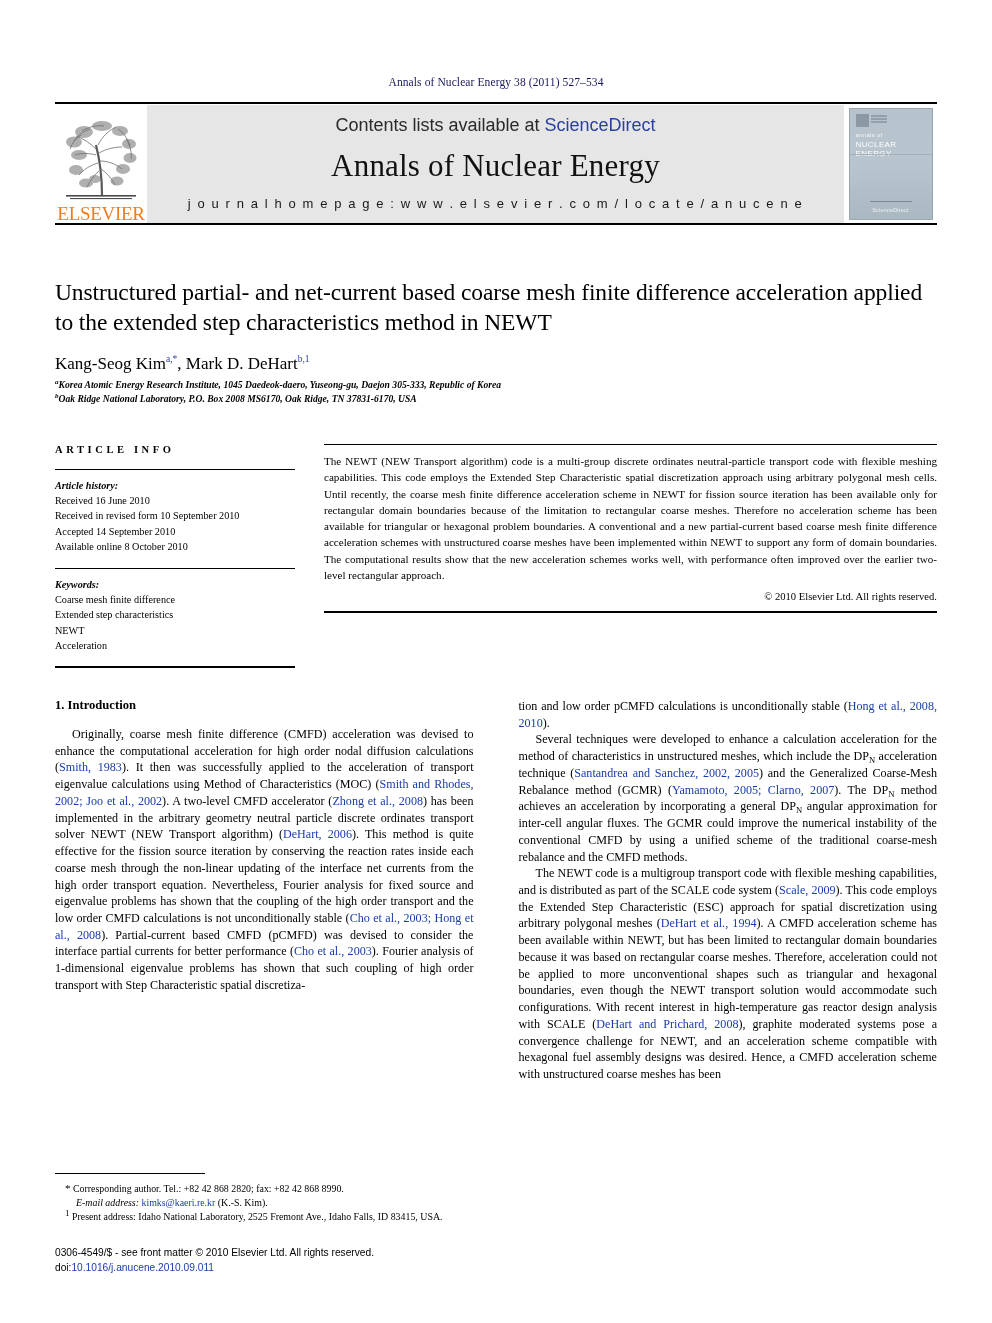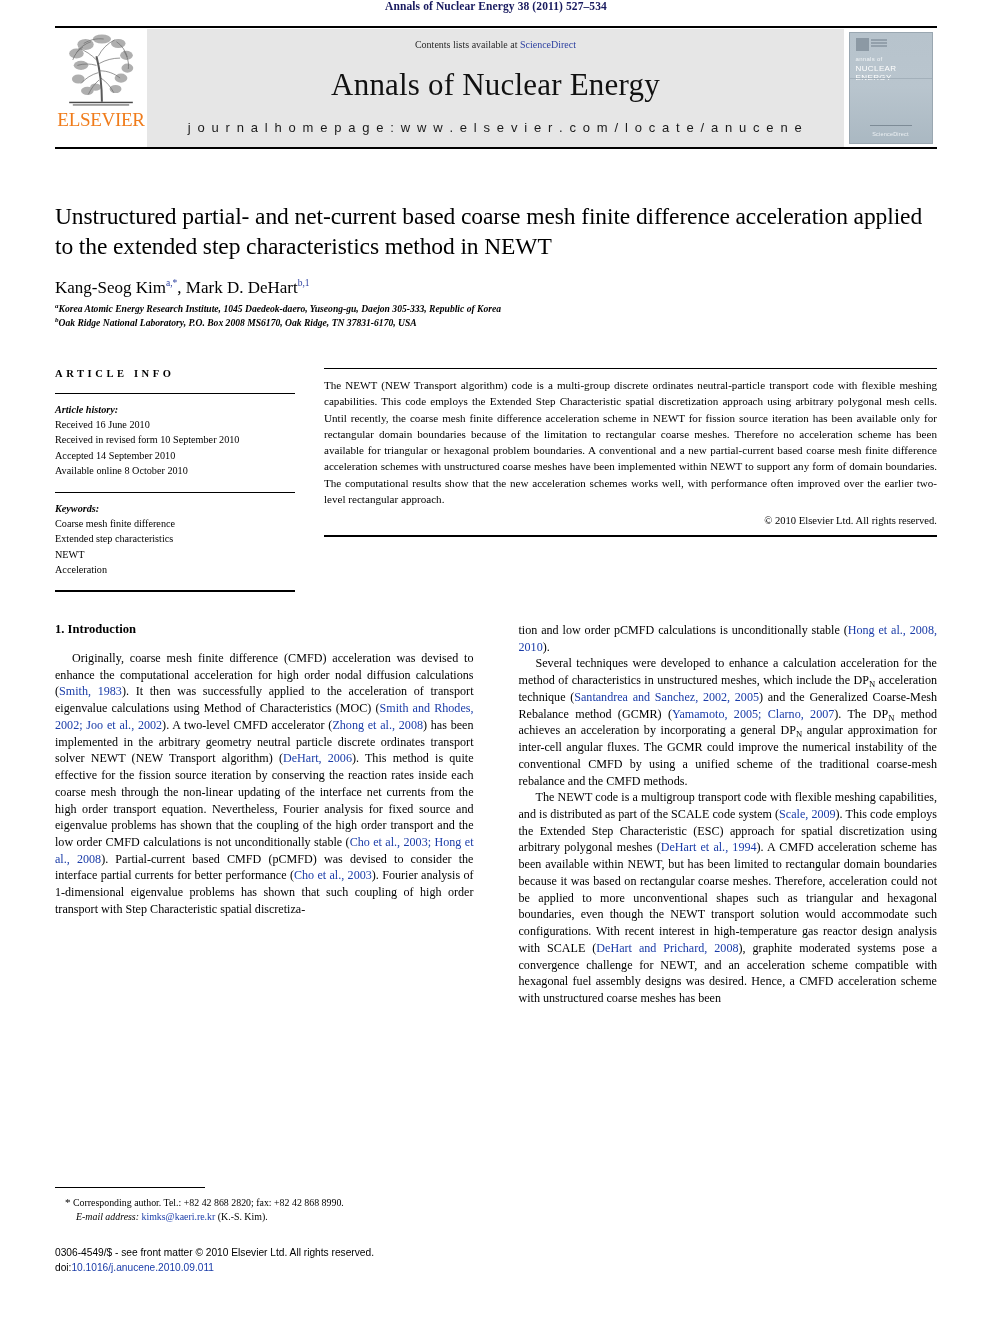--- a/index.html
+++ b/index.html
@@ -20,24 +20,25 @@
     width: 992px;
     height: 1323px;
     box-sizing: border-box;
     padding: 0 55px;
   }
 
   
   .running-head {
     text-align: center;
     font-family: "Liberation Serif", "DejaVu Serif", serif;
-    font-weight: bold;
+    font-weight: normal;
     font-size: 11.5px;
     color: #17195e;
     letter-spacing: 0.1px;
+    padding-top: 76px;
     padding-bottom: 0;
   }
 
   
   .masthead-rule {
     border-top: 2.2px solid #000;
     margin-top: 14px;
   }
   .masthead {
     display: flex;
@@ -46,21 +47,21 @@
     margin-top: 1px;
   }
   .elsevier-logo {
     width: 92px;
     flex: 0 0 92px;
     display: flex;
     flex-direction: column;
     align-items: center;
     justify-content: flex-end;
     background: #ffffff;
-    padding-bottom: 18px;
+    padding-bottom: 0px;
   }
   .elsevier-tree {
     width: 78px;
     height: 88px;
     display: block;
   }
   .elsevier-word {
     font-family: "Liberation Serif", "DejaVu Serif", serif;
     font-size: 19px;
     letter-spacing: -0.3px;
@@ -72,22 +73,22 @@
   .masthead-center {
     flex: 1 1 auto;
     background: #e6e6e6;
     display: flex;
     flex-direction: column;
     justify-content: space-between;
     align-items: center;
     padding: 10px 0 12px 0;
   }
   .contents-line {
-    font-family: Liberation Serif, serif;
-    font-size: 10px;
+    font-family: Liberation Sans, sans-serif;
+    font-size: 18px;
     color: #2a2a2a;
   }
   .contents-line .sd-link {
     color: #2b3fa0;
   }
   .journal-name {
     font-family: "Liberation Serif", "DejaVu Serif", serif;
     font-size: 31px;
     color: #111;
     letter-spacing: 0.2px;
@@ -462,19 +463,23 @@
   <div class="footnote-area">
     <div class="footnote-rule"></div>
     <p class="fn">
       <span class="star">*</span>
       <span>Corresponding author. Tel.: +82 42 868 2820; fax: +82 42 868 8990.</span>
     </p>
     <p class="fn" style="text-indent:0;padding-left:21px;">
       <span class="it">E-mail address:</span>
       <span class="cite">kimks@kaeri.re.kr</span><span> (K.-S. Kim).</span>
     </p>
+    <p class="fn">
+      <span class="mark">1</span>
+      <span>Present address:</span><span> Idaho National Laboratory, 2525 Fremont Ave., Idaho Falls, ID 83415, USA.</span>
+    </p>
     <div class="issn-block">
       <div>0306-4549/$ - see front matter © 2010 Elsevier Ltd. All rights reserved.</div>
       <div><span>doi:</span><span class="doi-link">10.1016/j.anucene.2010.09.011</span></div>
     </div>
   </div>
 
 </div>
 
 </body></html>

